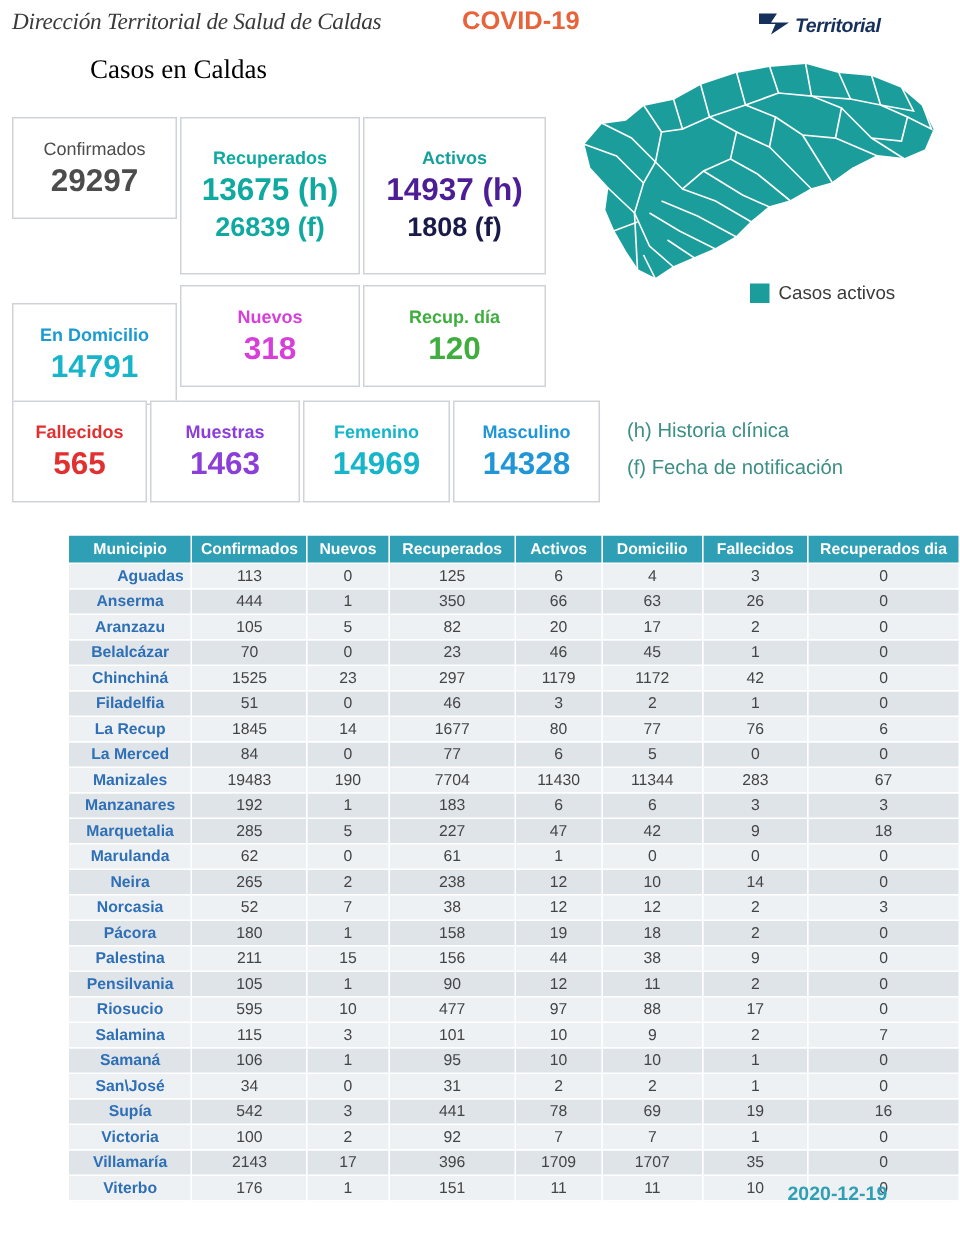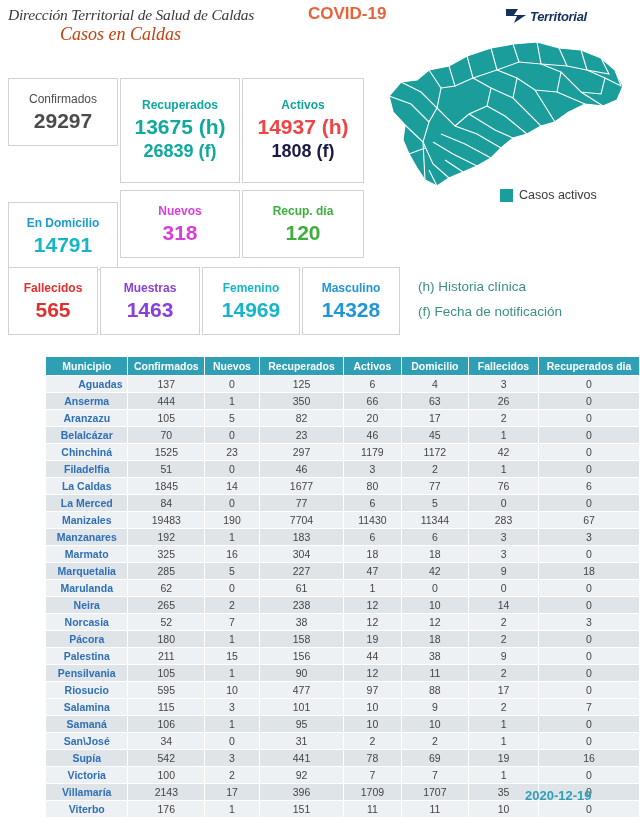--- a/index.html
+++ b/index.html
@@ -37,25 +37,24 @@
   .logo-mark{
     width:22px;height:20px;margin-right:3px;
   }
   .logo-text{
     font-size:13px;font-weight:bold;color:#16305c;font-style:italic;
     letter-spacing:-0.3px;
   }
 
   
   .subtitle{
-    position:absolute;left:60px;top:24px;
+    position:absolute;left:60px;top:36px;
     font-family:"Liberation Serif", serif;
-    font-style:italic;
     font-size:18px;
-    color:#c2410c;
+    color:#000000;
   }
 
   
   .box{
     position:absolute;
     border:1px solid #cfd3d8;
     background:#fff;
     box-sizing:border-box;
     text-align:center;
     display:flex;flex-direction:column;align-items:center;justify-content:center;
@@ -193,21 +192,21 @@
   </div>
 
   <div class="box" style="left:120px;top:78px;width:120px;height:105px;">
     <div class="lbl c-teal" style="font-weight:bold;">Recuperados</div>
     <div class="val c-teal">13675 (h)</div>
     <div class="val2 c-teal">26839 (f)</div>
   </div>
 
   <div class="box" style="left:242px;top:78px;width:122px;height:105px;">
     <div class="lbl c-teal2" style="font-weight:bold;">Activos</div>
-    <div class="val" style="color:#ef4444;">14937 (h)</div>
+    <div class="val" style="color:#4c1d95;">14937 (h)</div>
     <div class="val2" style="color:#1a1a4a;">1808 (f)</div>
   </div>
 
   <div class="box" style="left:8px;top:202px;width:110px;height:68px;">
     <div class="lbl c-blue" style="font-weight:bold;">En Domicilio</div>
     <div class="val c-cyan">14791</div>
   </div>
 
   <div class="box" style="left:120px;top:190px;width:120px;height:68px;">
     <div class="lbl c-magenta" style="font-weight:bold;">Nuevos</div>
@@ -251,21 +250,21 @@
         <th>Recuperados</th>
         <th>Activos</th>
         <th>Domicilio</th>
         <th>Fallecidos</th>
         <th>Recuperados dia</th>
       </tr>
     </thead>
     <tbody id="tbody">
         <tr class="odd">
           <td class="mun" style="width: 76px; text-align: right;">Aguadas</td>
-          <td style="width: 66px;">137</td>
+          <td style="width: 66px;">113</td>
           <td style="width: 46px;">0</td>
           <td style="width: 76px;">125</td>
           <td style="width: 50px;">6</td>
           <td style="width: 60px;">4</td>
           <td style="width: 62px;">3</td>
           <td style="width: 92px;">0</td>
         </tr>
         <tr class="even">
           <td class="mun" style="width: 76px;">Anserma</td>
           <td style="width: 66px;">444</td>
@@ -310,21 +309,21 @@
           <td class="mun" style="width: 76px;">Filadelfia</td>
           <td style="width: 66px;">51</td>
           <td style="width: 46px;">0</td>
           <td style="width: 76px;">46</td>
           <td style="width: 50px;">3</td>
           <td style="width: 60px;">2</td>
           <td style="width: 62px;">1</td>
           <td style="width: 92px;">0</td>
         </tr>
         <tr class="odd">
-          <td class="mun" style="width: 76px;">La Caldas</td>
+          <td class="mun" style="width: 76px;">La Recup</td>
           <td style="width: 66px;">1845</td>
           <td style="width: 46px;">14</td>
           <td style="width: 76px;">1677</td>
           <td style="width: 50px;">80</td>
           <td style="width: 60px;">77</td>
           <td style="width: 62px;">76</td>
           <td style="width: 92px;">6</td>
         </tr>
         <tr class="even">
           <td class="mun" style="width: 76px;">La Merced</td>
@@ -349,30 +348,20 @@
         <tr class="even">
           <td class="mun" style="width: 76px;">Manzanares</td>
           <td style="width: 66px;">192</td>
           <td style="width: 46px;">1</td>
           <td style="width: 76px;">183</td>
           <td style="width: 50px;">6</td>
           <td style="width: 60px;">6</td>
           <td style="width: 62px;">3</td>
           <td style="width: 92px;">3</td>
         </tr>
-        <tr class="odd">
-          <td class="mun" style="width: 76px;">Marmato</td>
-          <td style="width: 66px;">325</td>
-          <td style="width: 46px;">16</td>
-          <td style="width: 76px;">304</td>
-          <td style="width: 50px;">18</td>
-          <td style="width: 60px;">18</td>
-          <td style="width: 62px;">3</td>
-          <td style="width: 92px;">0</td>
-        </tr>
         <tr class="even">
           <td class="mun" style="width: 76px;">Marquetalia</td>
           <td style="width: 66px;">285</td>
           <td style="width: 46px;">5</td>
           <td style="width: 76px;">227</td>
           <td style="width: 50px;">47</td>
           <td style="width: 60px;">42</td>
           <td style="width: 62px;">9</td>
           <td style="width: 92px;">18</td>
         </tr>

